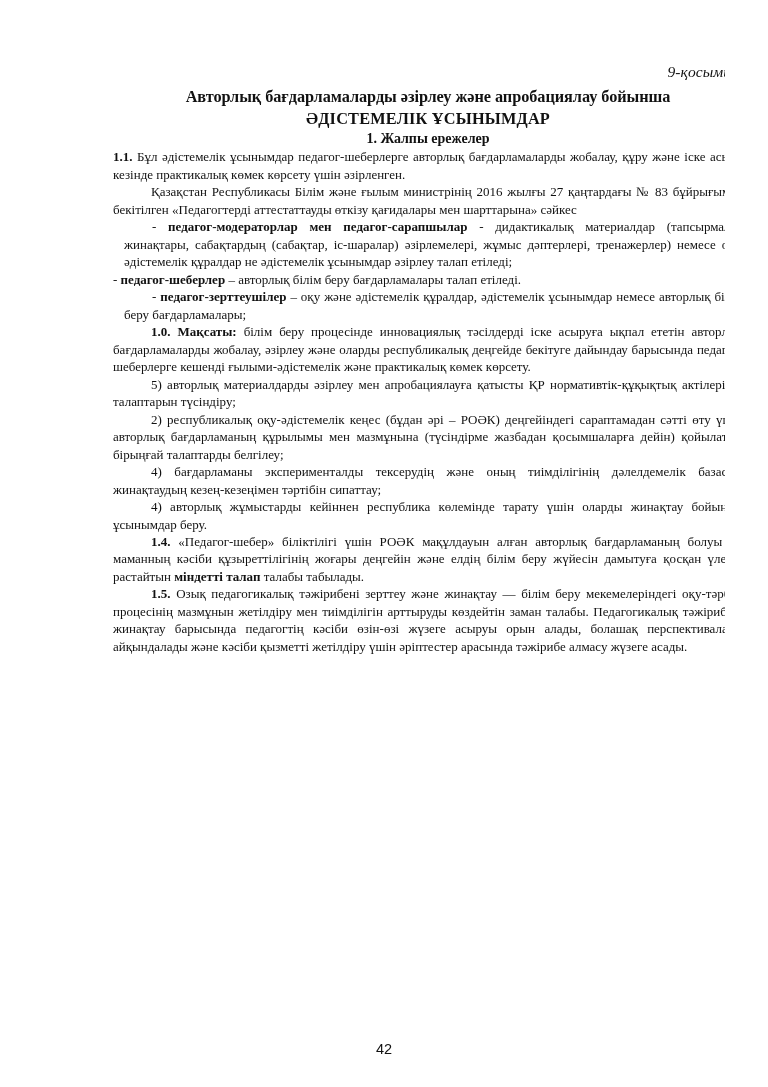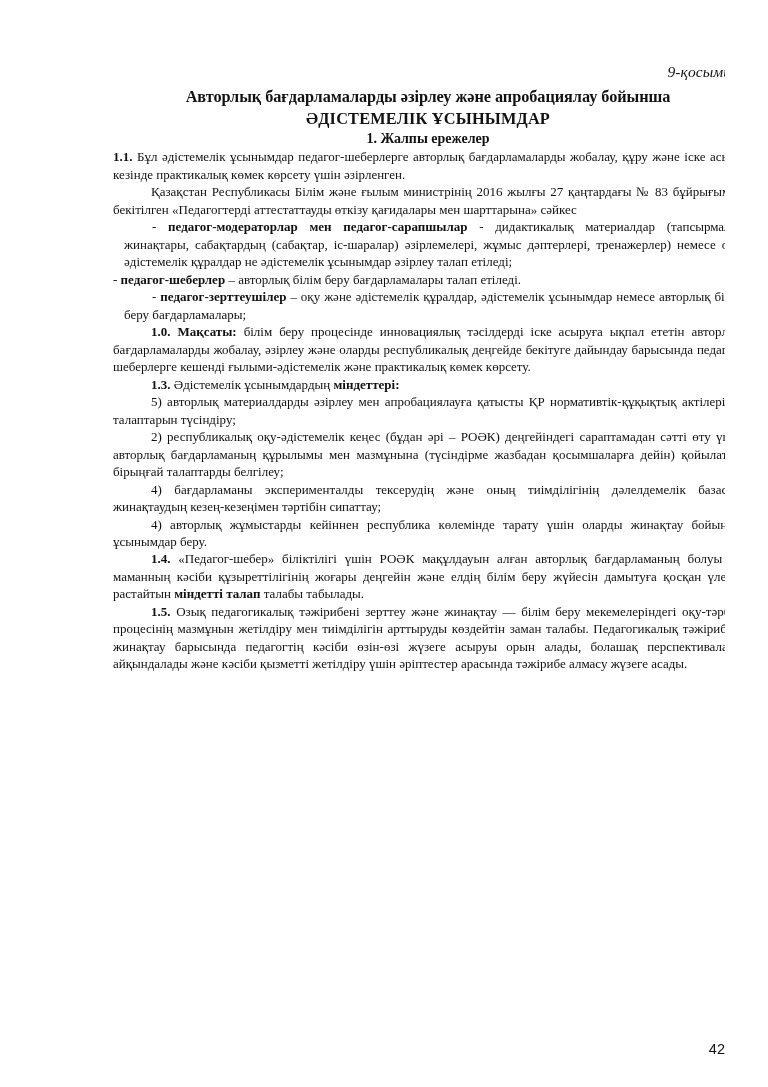--- a/index.html
+++ b/index.html
@@ -59,21 +59,21 @@
   p.indent-s { text-indent: 28px; margin-left: 11px; }
   p.noindent { text-indent: 0; }
 
   b, .b { font-weight: bold; }
 
   .pageno {
     position: absolute;
     left: 0;
     right: 0;
     top: 1041px;
-    text-align: right;
+    text-align: center;
     font-family: "Liberation Sans", "DejaVu Sans", sans-serif;
     font-size: 14.5px;
     color: #111111;
   }
 </style>
 </head>
 <body>
 
 <div class="page">
   <div class="content">
@@ -91,21 +91,20 @@
     <p class="para indent">Қазақстан Республикасы Білім және ғылым министрінің 2016 жылғы 27 қаңтардағы № 83 бұйрығымен бекітілген «Педагогтерді аттестаттауды өткізу қағидалары мен шарттарына» сәйкес</p>
 
     <p class="para indent-s"><span>- </span><b>педагог-модераторлар мен педагог-сарапшылар</b><span> - дидактикалық материалдар (тапсырмалар жинақтары, сабақтардың (сабақтар, іс-шаралар) әзірлемелері, жұмыс дәптерлері, тренажерлер) немесе оқу, әдістемелік құралдар не әдістемелік ұсынымдар әзірлеу талап етіледі;</span></p>
 
     <p class="para noindent"><span>- </span><b>педагог-шеберлер</b><span> – авторлық білім беру бағдарламалары талап етіледі.</span></p>
 
     <p class="para indent-s"><span>- </span><b>педагог-зерттеушілер</b><span> – оқу және әдістемелік құралдар, әдістемелік ұсынымдар немесе авторлық білім беру бағдарламалары;</span></p>
 
     <p class="para indent"><b>1.0.</b>&nbsp;<b>Мақсаты:</b><span> білім беру процесінде инновациялық тәсілдерді іске асыруға ықпал ететін авторлық бағдарламаларды жобалау, әзірлеу және оларды республикалық деңгейде бекітуге дайындау барысында педагог-шеберлерге кешенді ғылыми-әдістемелік және практикалық көмек көрсету.</span></p>
 
-    <p class="para indent"><b>1.3.</b><span> Әдістемелік ұсынымдардың </span><b>міндеттері:</b></p>
 
     <p class="para indent">5) авторлық материалдарды әзірлеу мен апробациялауға қатысты ҚР нормативтік-құқықтық актілерінің талаптарын түсіндіру;</p>
     <p class="para indent">2) республикалық оқу-әдістемелік кеңес (бұдан әрі – РОӘК) деңгейіндегі сараптамадан сәтті өту үшін авторлық бағдарламаның құрылымы мен мазмұнына (түсіндірме жазбадан қосымшаларға дейін) қойылатын бірыңғай талаптарды белгілеу;</p>
     <p class="para indent">4) бағдарламаны эксперименталды тексерудің және оның тиімділігінің дәлелдемелік базасын жинақтаудың кезең-кезеңімен тәртібін сипаттау;</p>
     <p class="para indent">4) авторлық жұмыстарды кейіннен республика көлемінде тарату үшін оларды жинақтау бойынша ұсынымдар беру.</p>
 
     <p class="para indent"><b>1.4.</b><span> «Педагог-шебер» біліктілігі үшін РОӘК мақұлдауын алған авторлық бағдарламаның болуы — маманның кәсіби құзыреттілігінің жоғары деңгейін және елдің білім беру жүйесін дамытуға қосқан үлесін растайтын </span><b>міндетті талап</b><span> талабы табылады.</span></p>
 
     <p class="para indent"><b>1.5.</b><span> Озық педагогикалық тәжірибені зерттеу және жинақтау — білім беру мекемелеріндегі оқу-тәрбие процесінің мазмұнын жетілдіру мен тиімділігін арттыруды көздейтін заман талабы. Педагогикалық тәжірибені жинақтау барысында педагогтің кәсіби өзін-өзі жүзеге асыруы орын алады, болашақ перспективалары айқындалады және кәсіби қызметті жетілдіру үшін әріптестер арасында тәжірибе алмасу жүзеге асады.</span></p>
 

